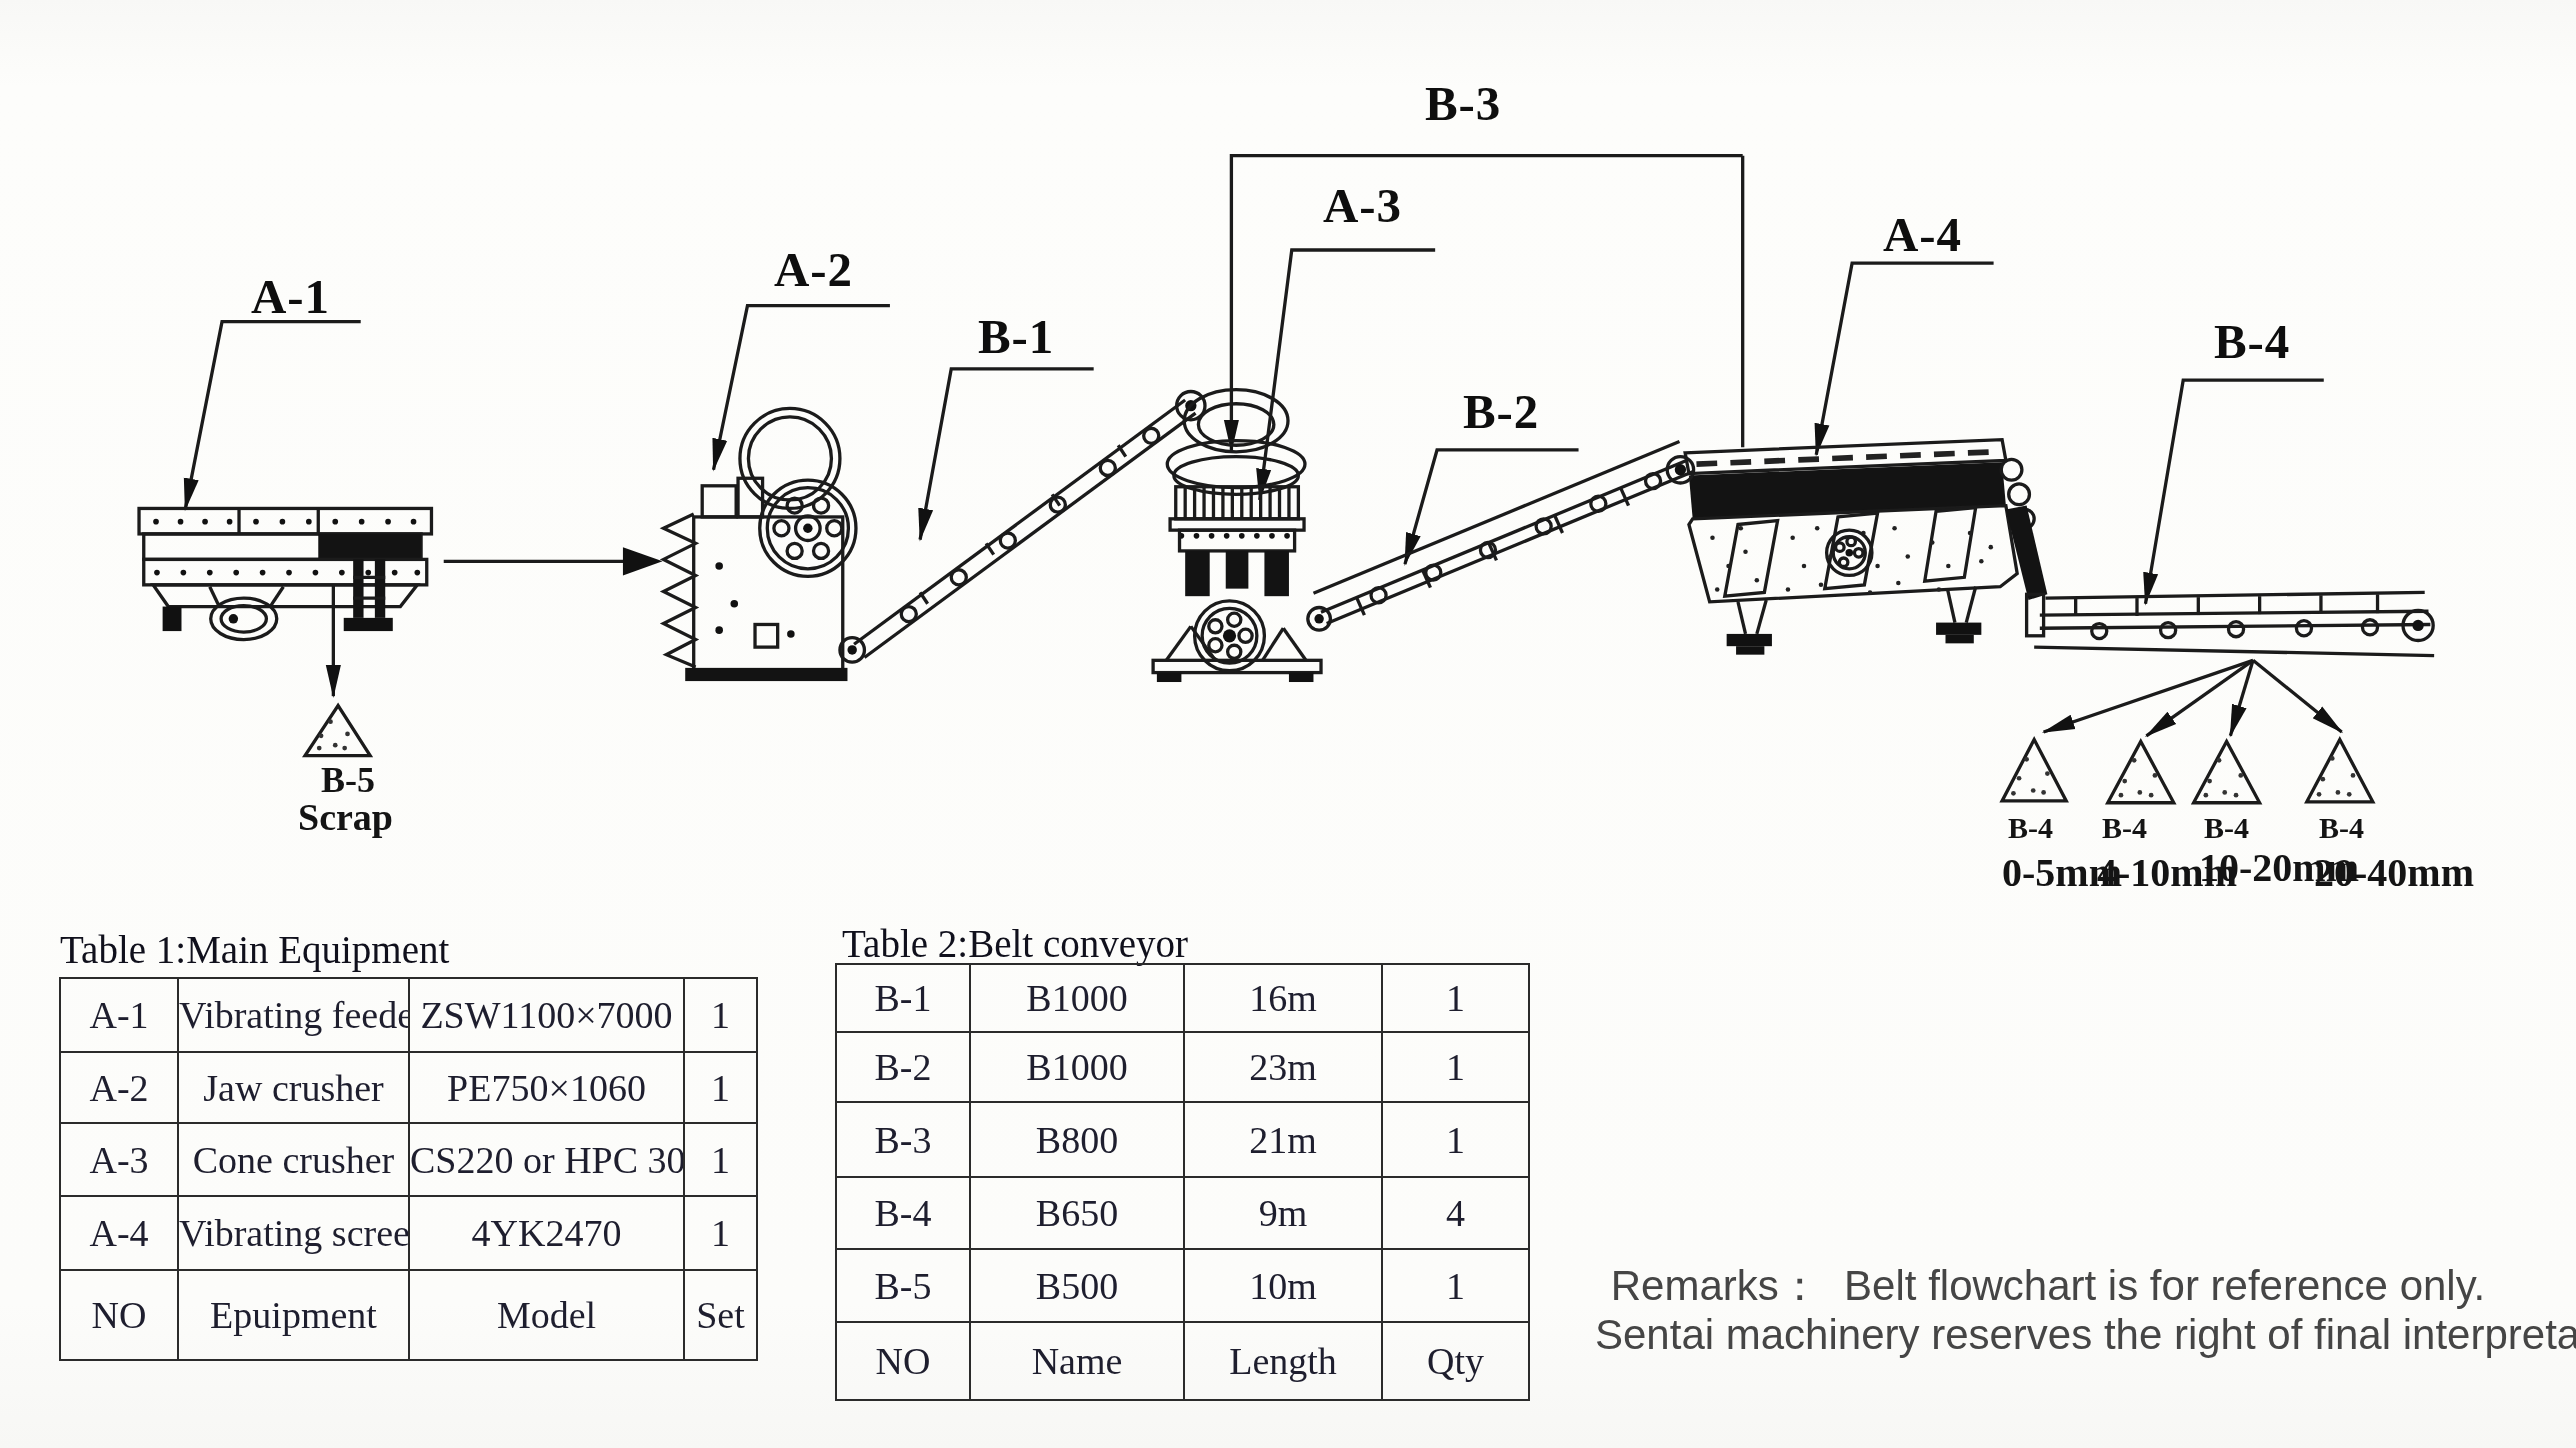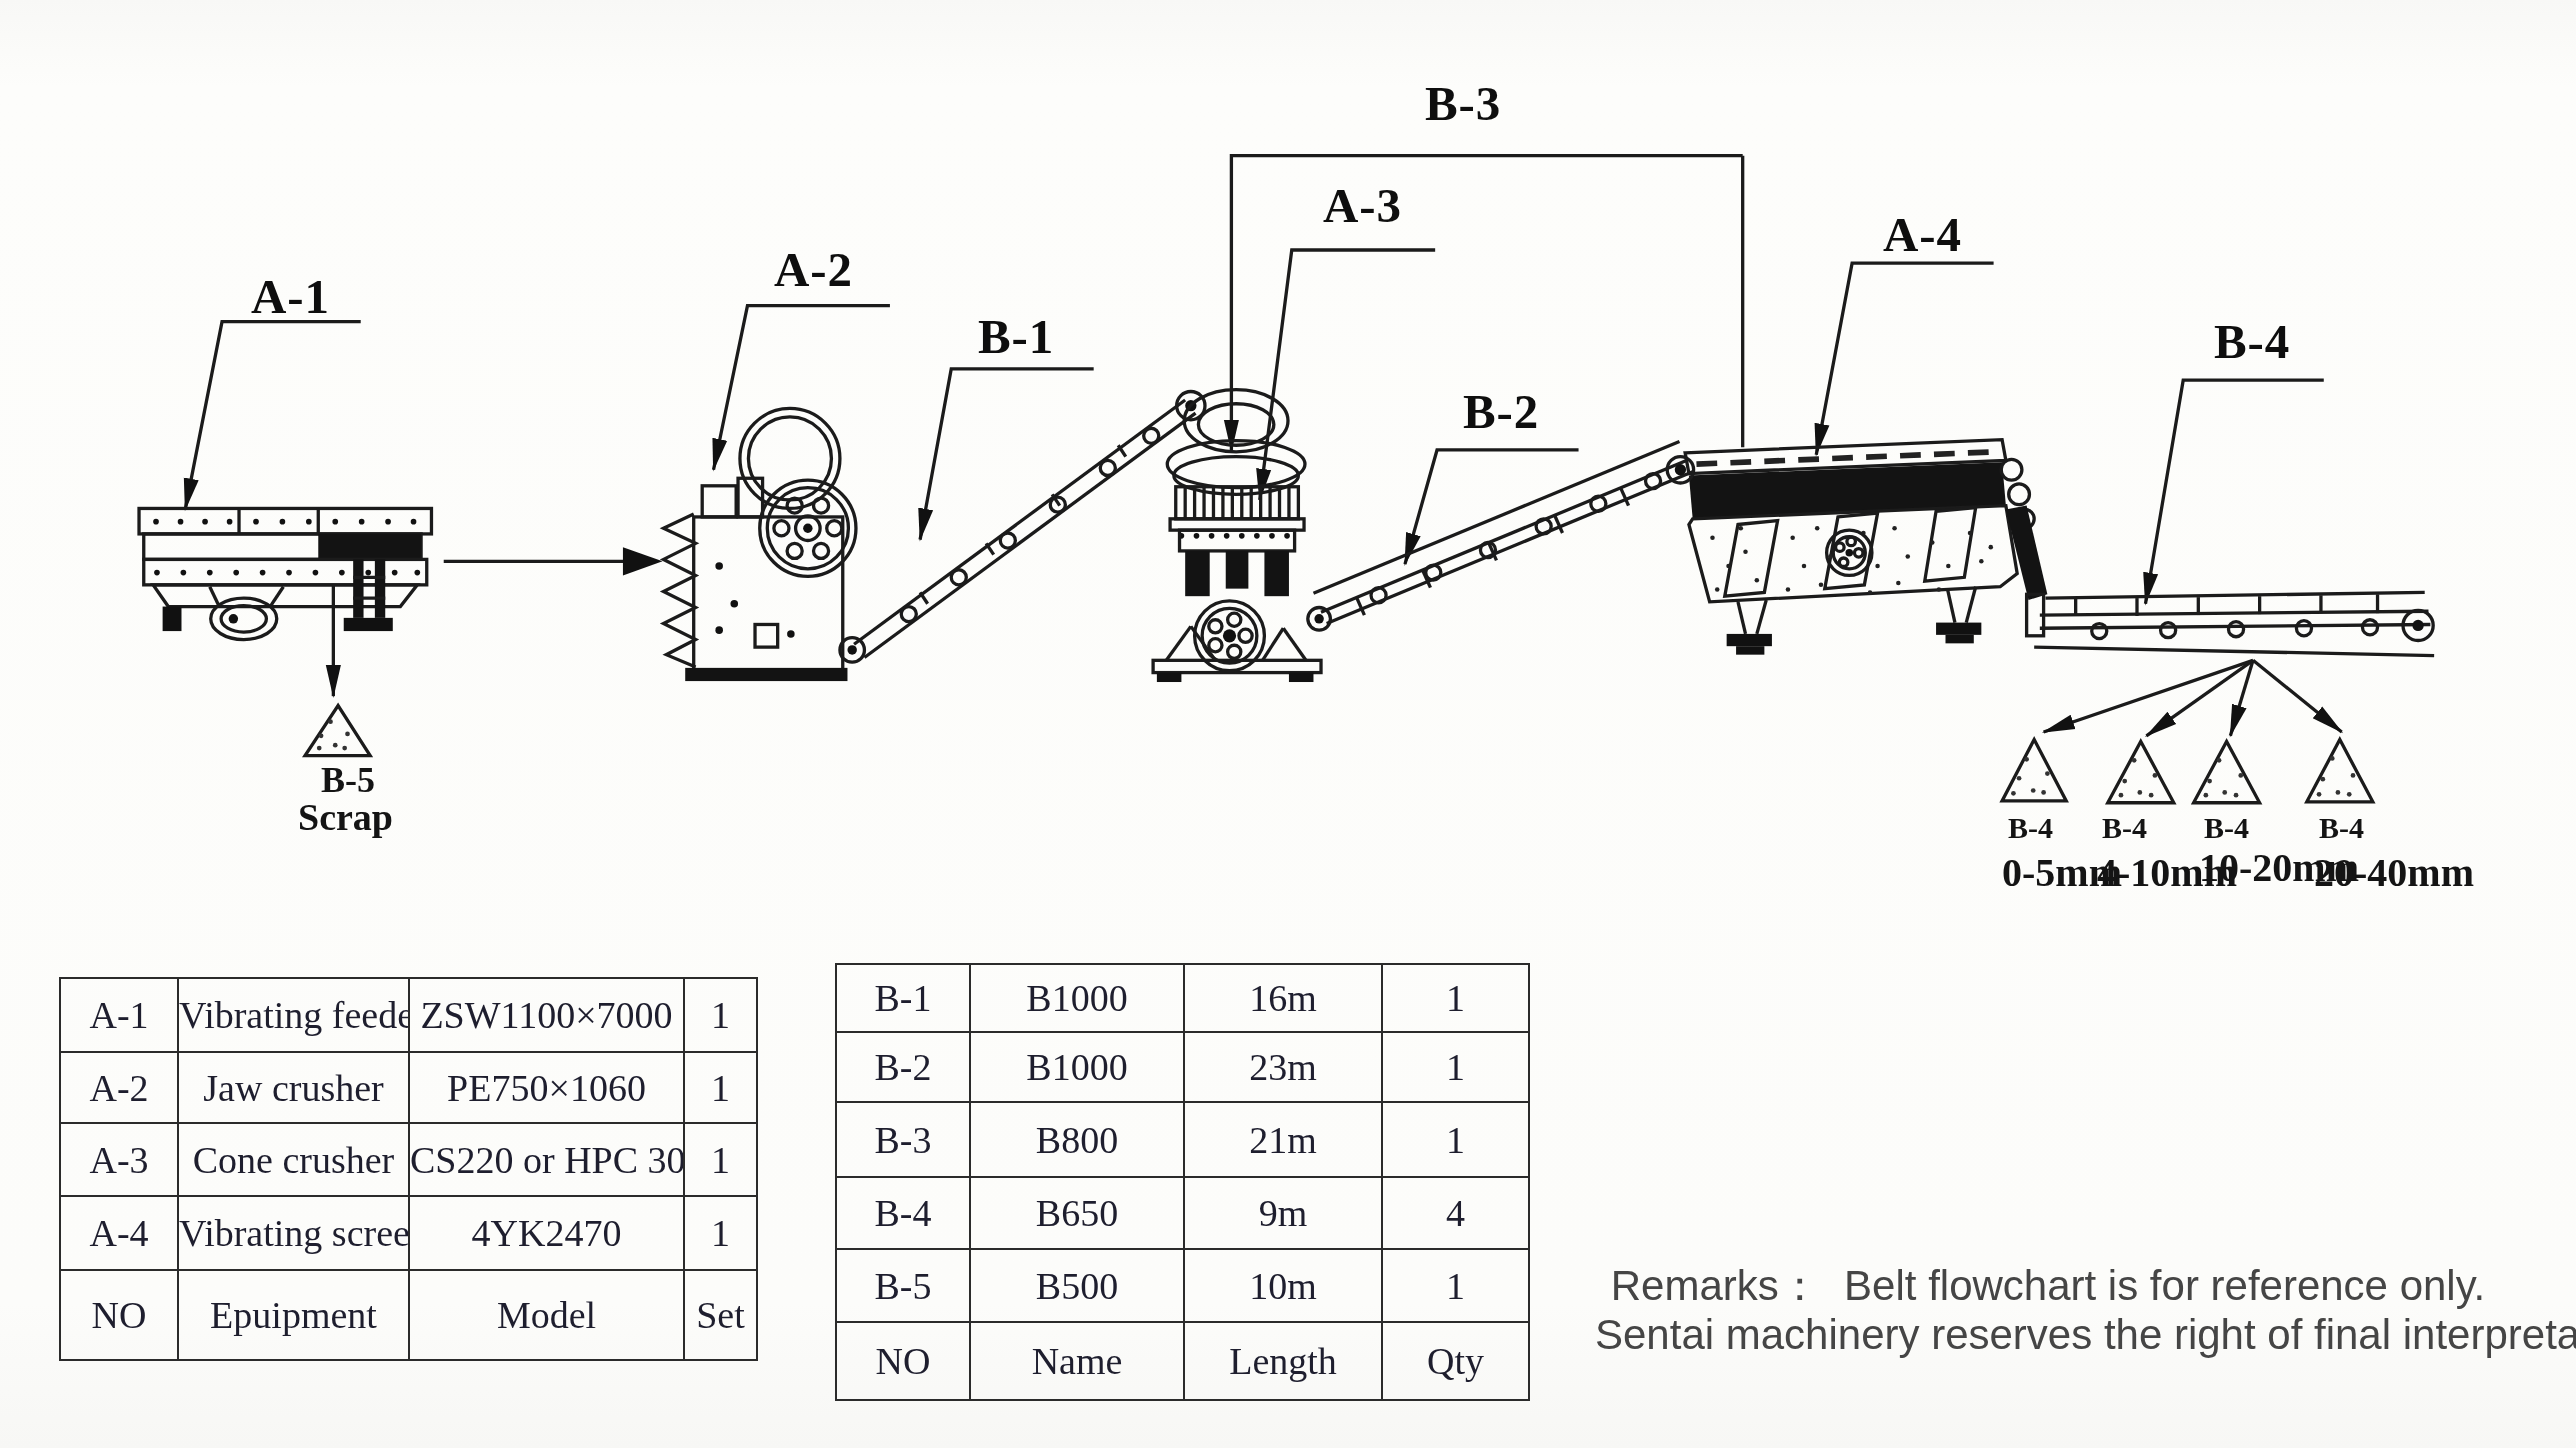--- a/index.html
+++ b/index.html
@@ -357,20 +357,21 @@
 
   <div class="plabel pid" style="left:2008px;top:811px;">B-4</div>
   <div class="plabel pid" style="left:2102px;top:811px;">B-4</div>
   <div class="plabel pid" style="left:2204px;top:811px;">B-4</div>
   <div class="plabel pid" style="left:2319px;top:811px;">B-4</div>
   <div class="plabel psize" style="left:2002px;top:849px;">0-5mm</div>
   <div class="plabel psize" style="left:2097px;top:849px;">4-10mm</div>
   <div class="plabel psize" style="left:2199px;top:844px;">10-20mm</div>
   <div class="plabel psize" style="left:2314px;top:849px;">20-40mm</div>
 
+  <div class="ttitle" style="left:60px;top:927px;">Table 1:Main Equipment</div>
   <table class="dtable" style="left:59px;top:977px;width:696px;">
     <colgroup>
         <col style="width:118px">
         <col style="width:231px">
         <col style="width:275px">
         <col style="width:73px">
       </colgroup>
     <tbody>
         <tr style="height:74px">
       <td>A-1</td>
@@ -398,20 +399,21 @@
         </tr>
     <tr style="height:90px">
       <td>NO</td>
           <td>Epuipment</td>
       <td>Model</td>
           <td>Set</td>
         </tr>
   </tbody>
     </table>
 
+  <div class="ttitle" style="left:842px;top:921px;">Table 2:Belt conveyor</div>
   <table class="dtable" style="left:835px;top:963px;width:694px;">
     <colgroup>
         <col style="width:134px">
         <col style="width:214px">
         <col style="width:198px">
         <col style="width:147px">
       </colgroup>
     <tbody>
         <tr style="height:68px">
       <td>B-1</td>

